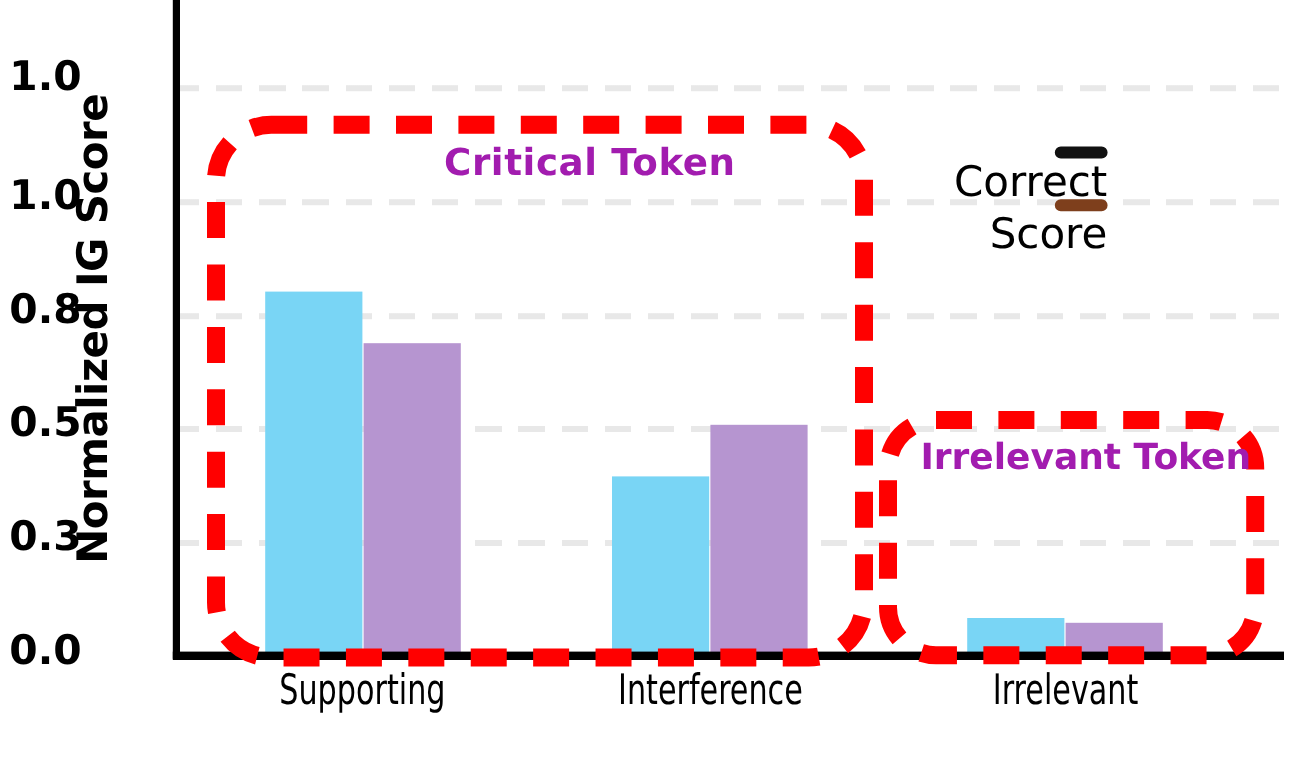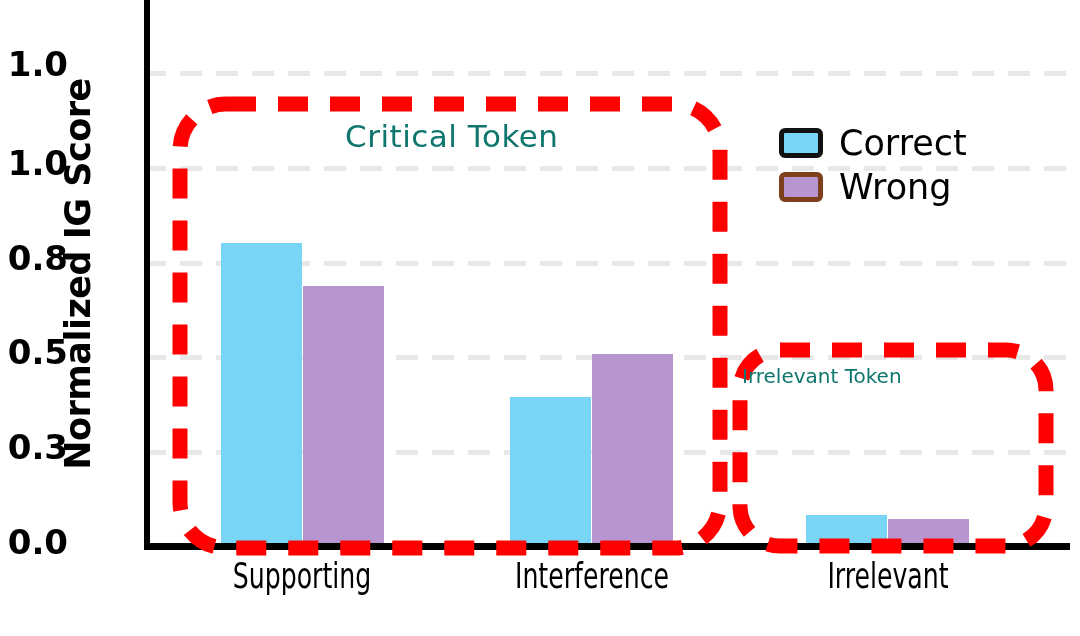--- a/index.html
+++ b/index.html
@@ -62,46 +62,47 @@
     text-align:center;
     font-family:"Liberation Sans Narrow","DejaVu Sans Condensed","Liberation Sans",sans-serif;
     font-size:35px;
     color:#000;
     transform:scaleX(0.80);
     white-space:nowrap;
   }
 
   
   #legend{position:absolute;left:779px;top:122px;}
-  .legend-row{display:flex;align-items:center;height:42px;margin-bottom:2px;}
+  .legend-row{display:flex;align-items:flex-end;height:42px;margin-bottom:2px;flex-direction:column;}
   .swatch{width:44px;height:30px;border-radius:6px;box-sizing:border-box;}
   .swatch.correct{background:#79d5f5;border:5px solid #111111;}
   .swatch.wrong{background:#b695d0;border:5px solid #7e3f1c;}
   .legend-label{
     margin-left:16px;
     font-family:"DejaVu Sans",sans-serif;
     font-size:35px;
     color:#000;
     white-space:nowrap;
   }
 
   
   .annbox{position:absolute;}
   .annbox svg{display:block;overflow:visible;}
   .anntext{
     position:absolute;
     font-family:"DejaVu Sans",sans-serif;
-    font-weight:normal;
+    font-weight:bold;
     font-size:31px;
-    color:#0f766e;
+    color:#a21caf;
     white-space:nowrap;
     letter-spacing:0.5px;
+    margin-left:25px;
   }
   #ann-critical-text{left:345px;top:118px;}
-  #ann-irrelevant-text{left:742px;top:364px;font-size:20px;letter-spacing:0px;}
+  #ann-irrelevant-text{left:742px;top:364px;font-size:30px;letter-spacing:0px;}
 </style>
 </head>
 <body>
 
 <div id="figure">
 
   <div class="grid" style="top:71px;"></div>
   <div class="grid" style="top:166px;"></div>
   <div class="grid" style="top:261px;"></div>
   <div class="grid" style="top:355px;"></div>
@@ -158,17 +159,17 @@
   <div class="xtick" style="left:492px;width:200px;">Interference</div>
   <div class="xtick" style="left:788px;width:200px;">Irrelevant</div>
 
   <div id="legend">
     <div class="legend-row">
       <div class="swatch correct"></div>
       <div class="legend-label">Correct</div>
     </div>
     <div class="legend-row">
       <div class="swatch wrong"></div>
-      <div class="legend-label">Wrong</div>
+      <div class="legend-label">Score</div>
     </div>
   </div>
 
 </div>
 
 </body></html>

